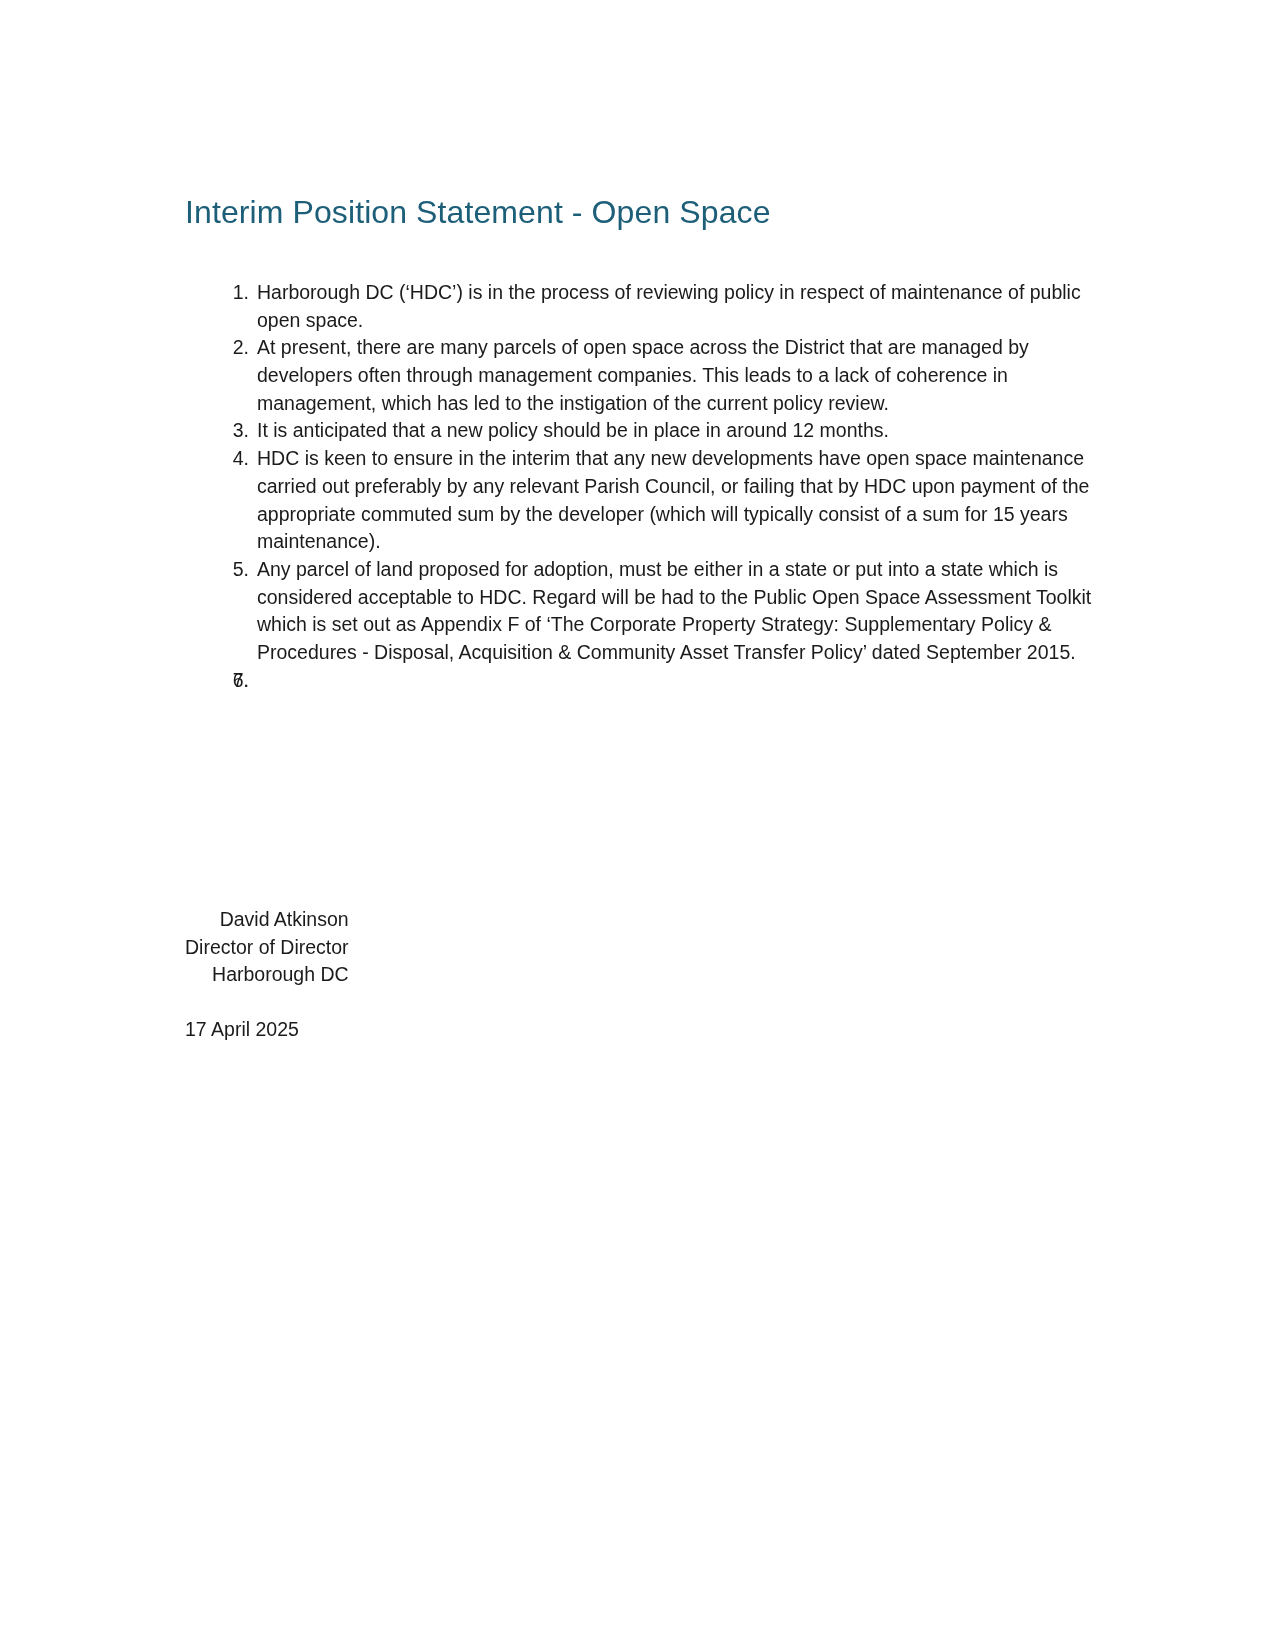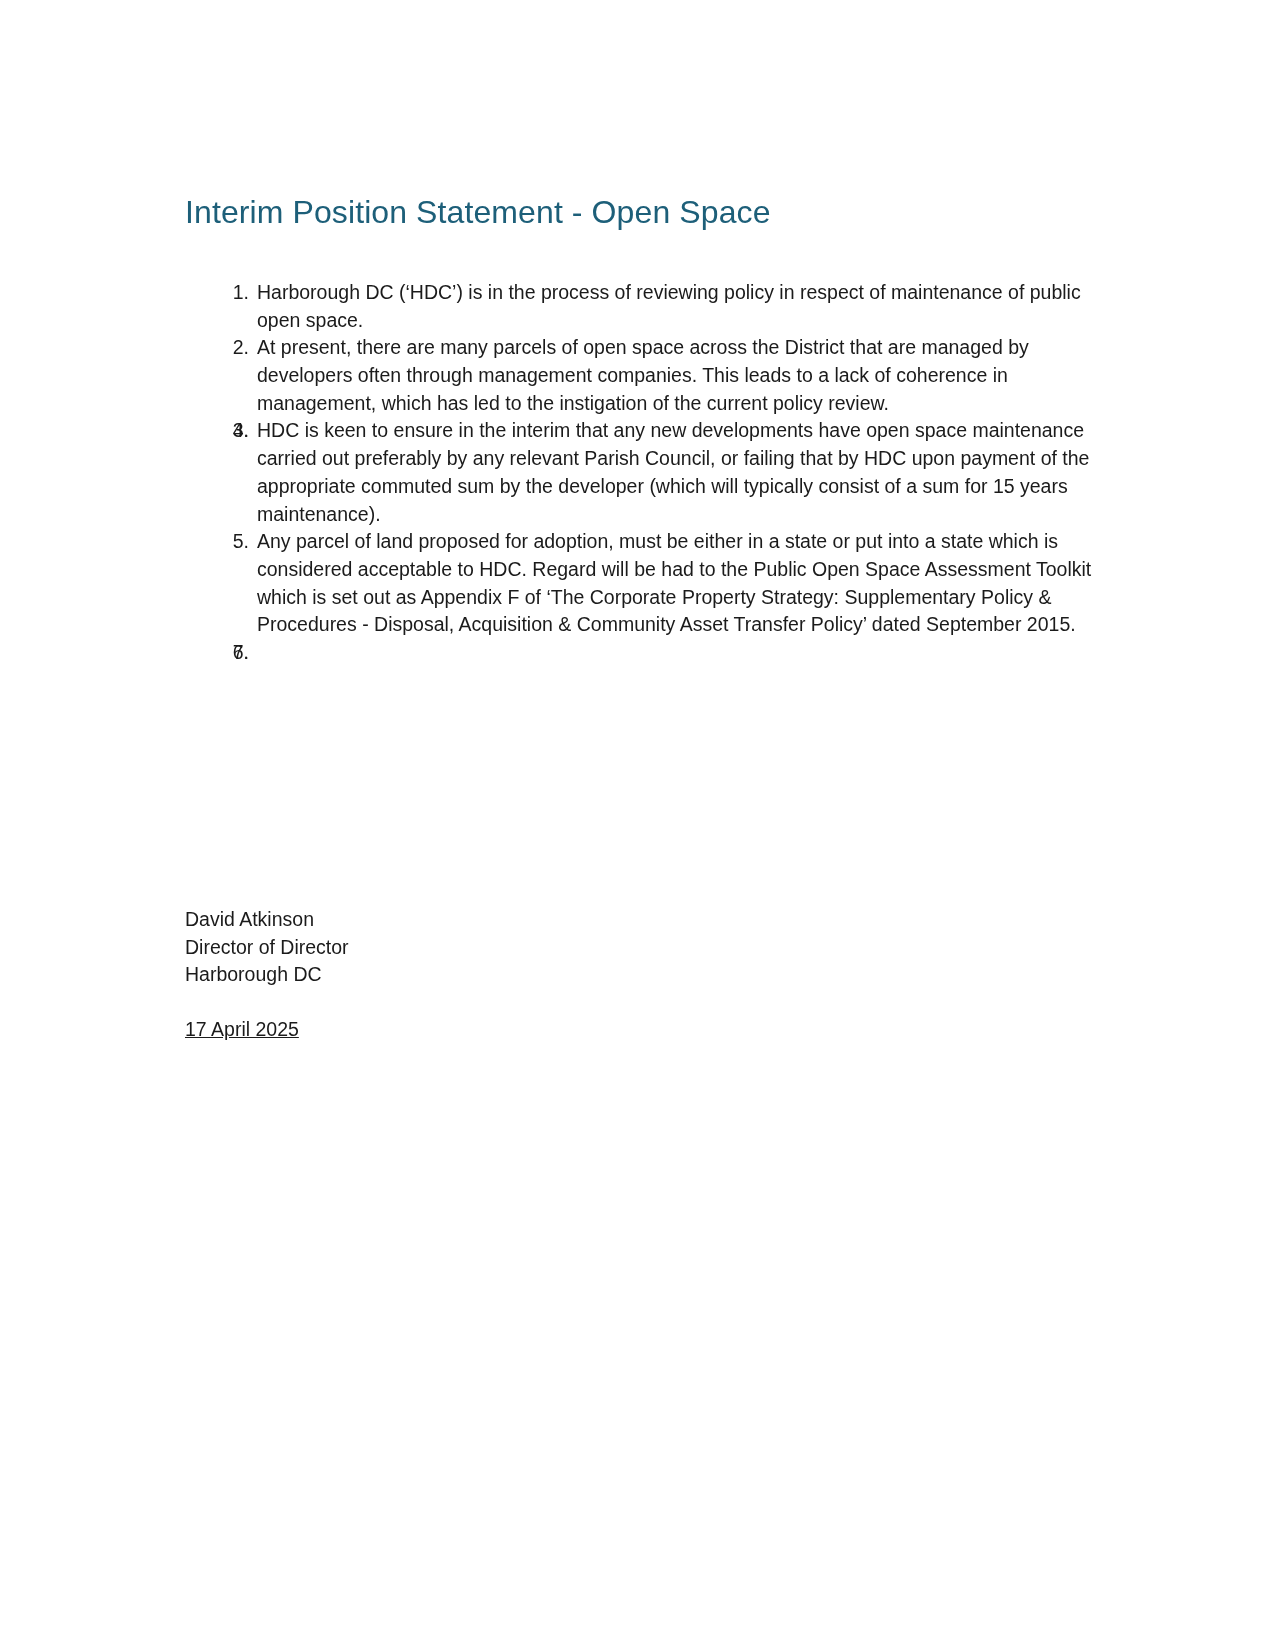--- a/index.html
+++ b/index.html
@@ -63,50 +63,51 @@
   .signature {
     position: absolute;
     left: 185px;
     top: 898px;
     font-size: 19.5px;
     line-height: 1.42;
     color: #1b1b1b;
   }
   .signature div {
     white-space: nowrap;
+    text-align: right;
   }
   .doc-date {
     position: absolute;
     left: 185px;
     top: 1008px;
     font-size: 19.5px;
     line-height: 1.42;
     color: #1b1b1b;
     white-space: nowrap;
-    text-decoration: underline;
   }
 </style>
 </head>
 <body>
 
 <div class="page">
 
   <h1 class="doc-title">Interim Position Statement - Open Space</h1>
 
   <ol class="body-list">
     <li>
       <span class="marker">1.</span>
       <span>Harborough DC (‘HDC’) is in the process of reviewing policy in respect of maintenance of public open space.</span>
     </li>
     <li>
       <span class="marker">2.</span>
       <span>At present, there are many parcels of open space across the District that are managed by developers often through management companies. This leads to a lack of coherence in management, which has led to the instigation of the current policy review.</span>
     </li>
     <li>
       <span class="marker">3.</span>
+      <span>It is anticipated that a new policy should be in place in around 12 months.</span>
     </li>
     <li>
       <span class="marker">4.</span>
       <span>HDC is keen to ensure in the interim that any new developments have open space maintenance carried out preferably by any relevant Parish Council, or failing that by HDC upon payment of the appropriate commuted sum by the developer (which will typically consist of a sum for 15 years maintenance).</span>
     </li>
     <li>
       <span class="marker">5.</span>
       <span>Any parcel of land proposed for adoption, must be either in a state or put into a state which is considered acceptable to HDC. Regard will be had to the Public Open Space Assessment Toolkit which is set out as Appendix F of ‘The Corporate Property Strategy: Supplementary Policy &amp; Procedures - Disposal, Acquisition &amp; Community Asset Transfer Policy’ dated September 2015.</span>
     </li>
     <li>

